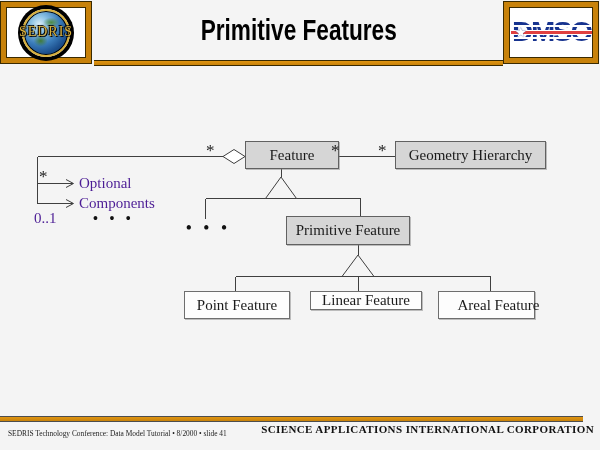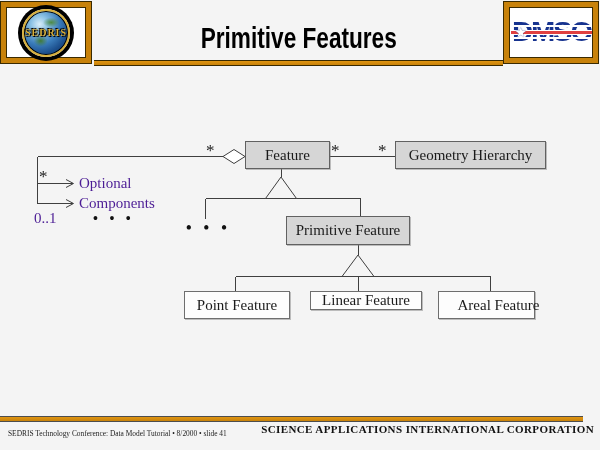--- a/index.html
+++ b/index.html
@@ -11,37 +11,37 @@
   body{font-family:"Liberation Serif",serif;background:#fff;}
   .slide{position:relative;width:600px;height:450px;background:var(--background);overflow:hidden;}
 
   
   .logo-box{position:absolute;box-sizing:border-box;background:#fff;
     border:5px solid var(--frame-orange);outline:1px solid var(--frame-dark);
     box-shadow:inset 0 0 0 1px var(--frame-dark);
     display:flex;align-items:center;justify-content:center;}
   .logo-box.left{left:1px;top:2px;width:90px;height:61px;}
   .logo-box.right{left:504px;top:2px;width:94px;height:61px;}
-  .header-center{position:absolute;left:95px;top:8px;width:407px;height:60px;
+  .header-center{position:absolute;left:95px;top:0;width:407px;height:60px;
     display:flex;align-items:center;justify-content:center;}
   .page-title{font-family:"Liberation Sans",sans-serif;font-weight:bold;font-size:29px;
     color:#000;transform:scaleX(0.78);transform-origin:center;white-space:nowrap;letter-spacing:0;}
   .header-rule{position:absolute;left:94px;top:60px;width:409px;height:4px;
     background:linear-gradient(to bottom,var(--frame-orange-light),var(--frame-orange));
     border-top:1px solid var(--frame-dark);border-bottom:1px solid var(--frame-dark);}
 
   .globe{position:relative;width:44px;height:44px;border-radius:50%;
     background:
       radial-gradient(ellipse 12px 7px at 62% 26%,#4d8a43 0%,rgba(77,138,67,0) 70%),
       radial-gradient(ellipse 10px 8px at 38% 68%,#3f7a38 0%,rgba(63,122,56,0) 70%),
       radial-gradient(circle at 35% 30%,#d9edf8 0%,#8cc2e4 20%,#3a7cba 48%,#1c4f8d 70%,#0a2a55 100%);
     border:2px solid var(--sedris-gold);
     box-shadow:0 0 0 4px #000, inset 0 0 0 1px #000;}
   .globe .sedris-text{position:absolute;left:50%;top:50%;transform:translate(-50%,-55%);
-    font-family:"Liberation Serif",serif;font-weight:bold;font-size:10px;color:var(--sedris-gold);
+    font-family:"Liberation Serif",serif;font-weight:normal;font-size:14px;color:var(--sedris-gold);
     letter-spacing:1px;text-shadow:0 0 2px #000,1px 1px 0 #000,-1px -1px 0 #000;}
 
   .dmso{position:relative;line-height:1;}
   .dmso-text{font-family:"Liberation Sans",sans-serif;font-weight:bold;font-size:27px;
     color:var(--dmso-blue);letter-spacing:-2px;display:inline-block;transform:scaleX(1.08);
     transform-origin:center;}
   .dmso-stripe-white{position:absolute;left:-3px;right:-3px;height:2px;background:#fff;}
   .dmso-stripe-white.s1{top:6px;} .dmso-stripe-white.s2{top:18px;}
   .dmso-stripe-red{position:absolute;left:-4px;right:-4px;top:11px;height:3px;
     background:var(--dmso-red);border-top:1px solid #fff;border-bottom:1px solid #fff;}
@@ -120,21 +120,21 @@
       <line x1="235.5" y1="276.5" x2="490.5" y2="276.5"></line>
       <line x1="235.5" y1="276.5" x2="235.5" y2="291"></line>
       <line x1="358.5" y1="276.5" x2="358.5" y2="291"></line>
       <line x1="490.5" y1="276.5" x2="490.5" y2="291"></line>
     </g>
     <polygon points="223,156.5 234,149.5 245,156.5 234,163.5" fill="#FFFFFF" stroke="#3F3F3F" stroke-width="1" shape-rendering="auto"></polygon>
     <polygon points="281,177 265.5,198.5 296.5,198.5" fill="#F4F4F4" stroke="#3F3F3F" stroke-width="1" shape-rendering="auto"></polygon>
     <polygon points="358,255 342,276.5 374,276.5" fill="#F4F4F4" stroke="#3F3F3F" stroke-width="1" shape-rendering="auto"></polygon>
   </svg>
 
-  <div class="uml-box gray" style="left:245px;top:141px;width:85px;height:28px;">Feature</div>
+  <div class="uml-box gray" style="left:245px;top:141px;width:94px;height:28px;">Feature</div>
   <div class="uml-box gray" style="left:395px;top:141px;width:151px;height:28px;">Geometry Hierarchy</div>
   <div class="uml-box gray" style="left:286px;top:216px;width:124px;height:29px;">Primitive Feature</div>
   <div class="uml-box white" style="left:184px;top:291px;width:106px;height:28px;font-family:Liberation Serif, serif;">Point Feature</div>
   <div class="uml-box white" style="left:310px;top:291px;width:112px;height:19px;">Linear Feature</div>
   <div class="uml-box white" style="left:438px;top:291px;width:97px;height:28px;padding-left:24px;">Areal Feature</div>
 
   <span class="star-label" style="left:206px;top:141px;">*</span>
   <span class="star-label" style="left:331px;top:141px;">*</span>
   <span class="star-label" style="left:378px;top:141px;">*</span>
   <span class="star-label" style="left:39px;top:167px;">*</span>

